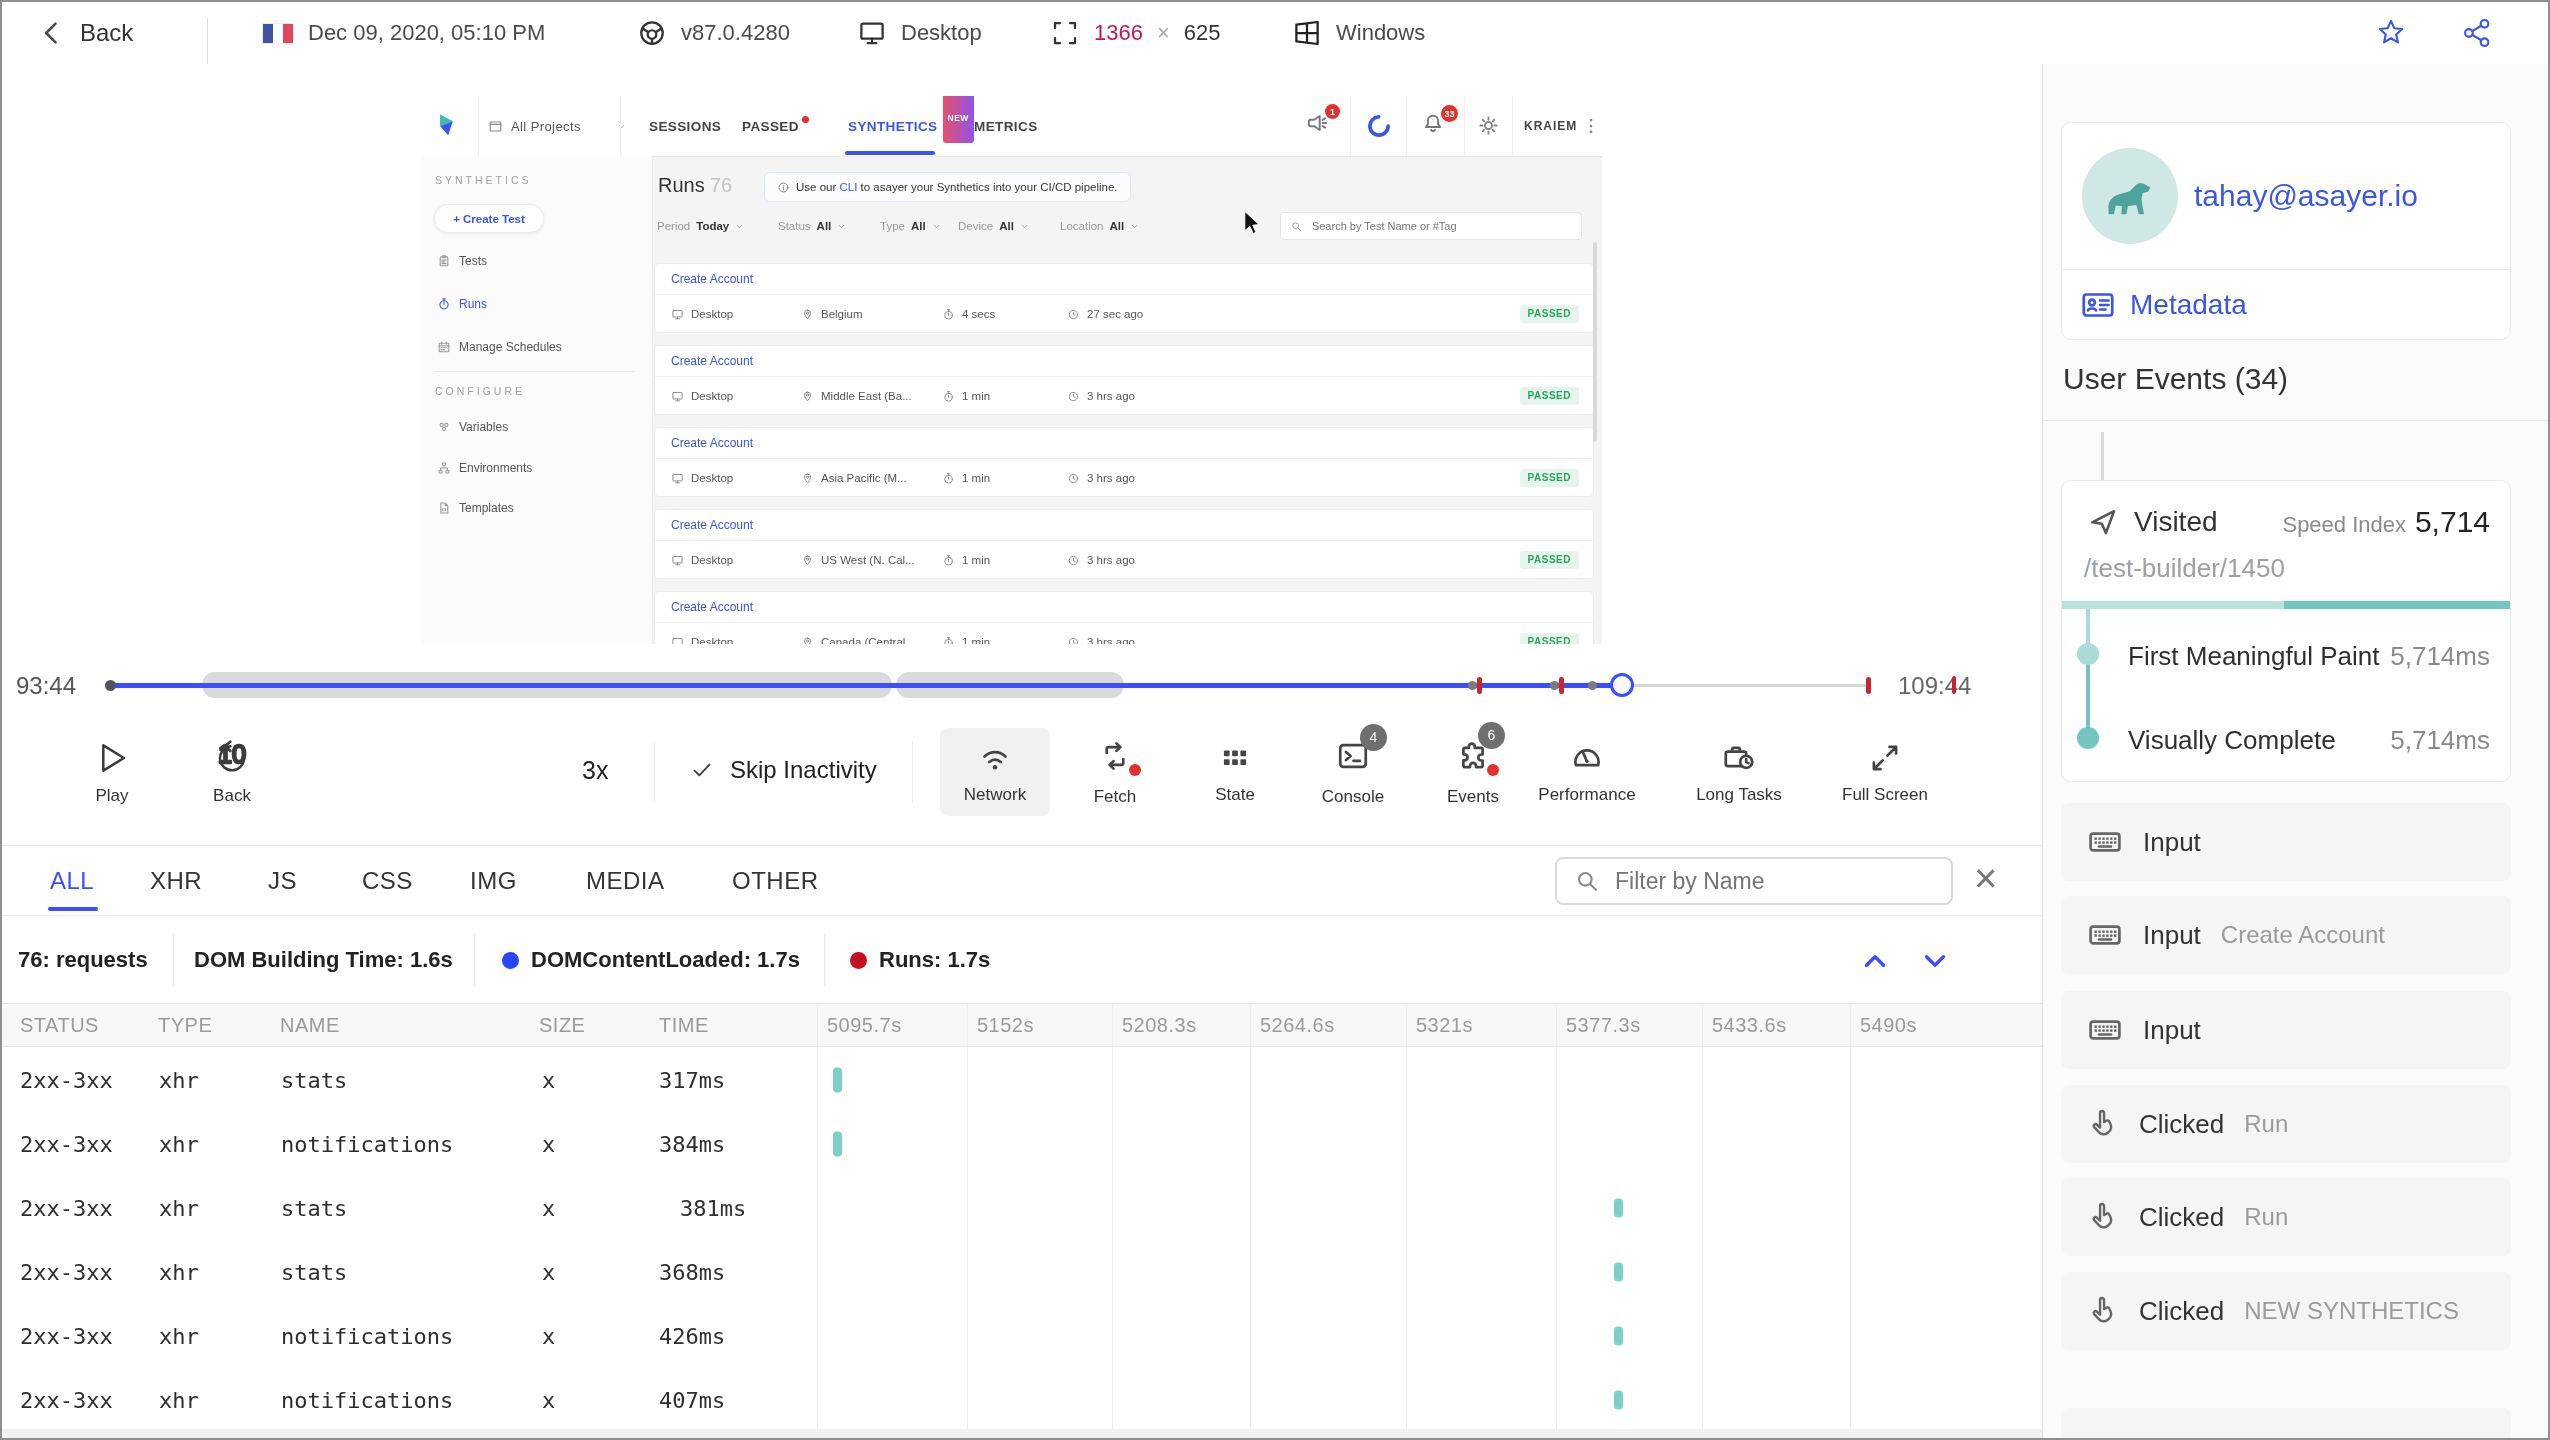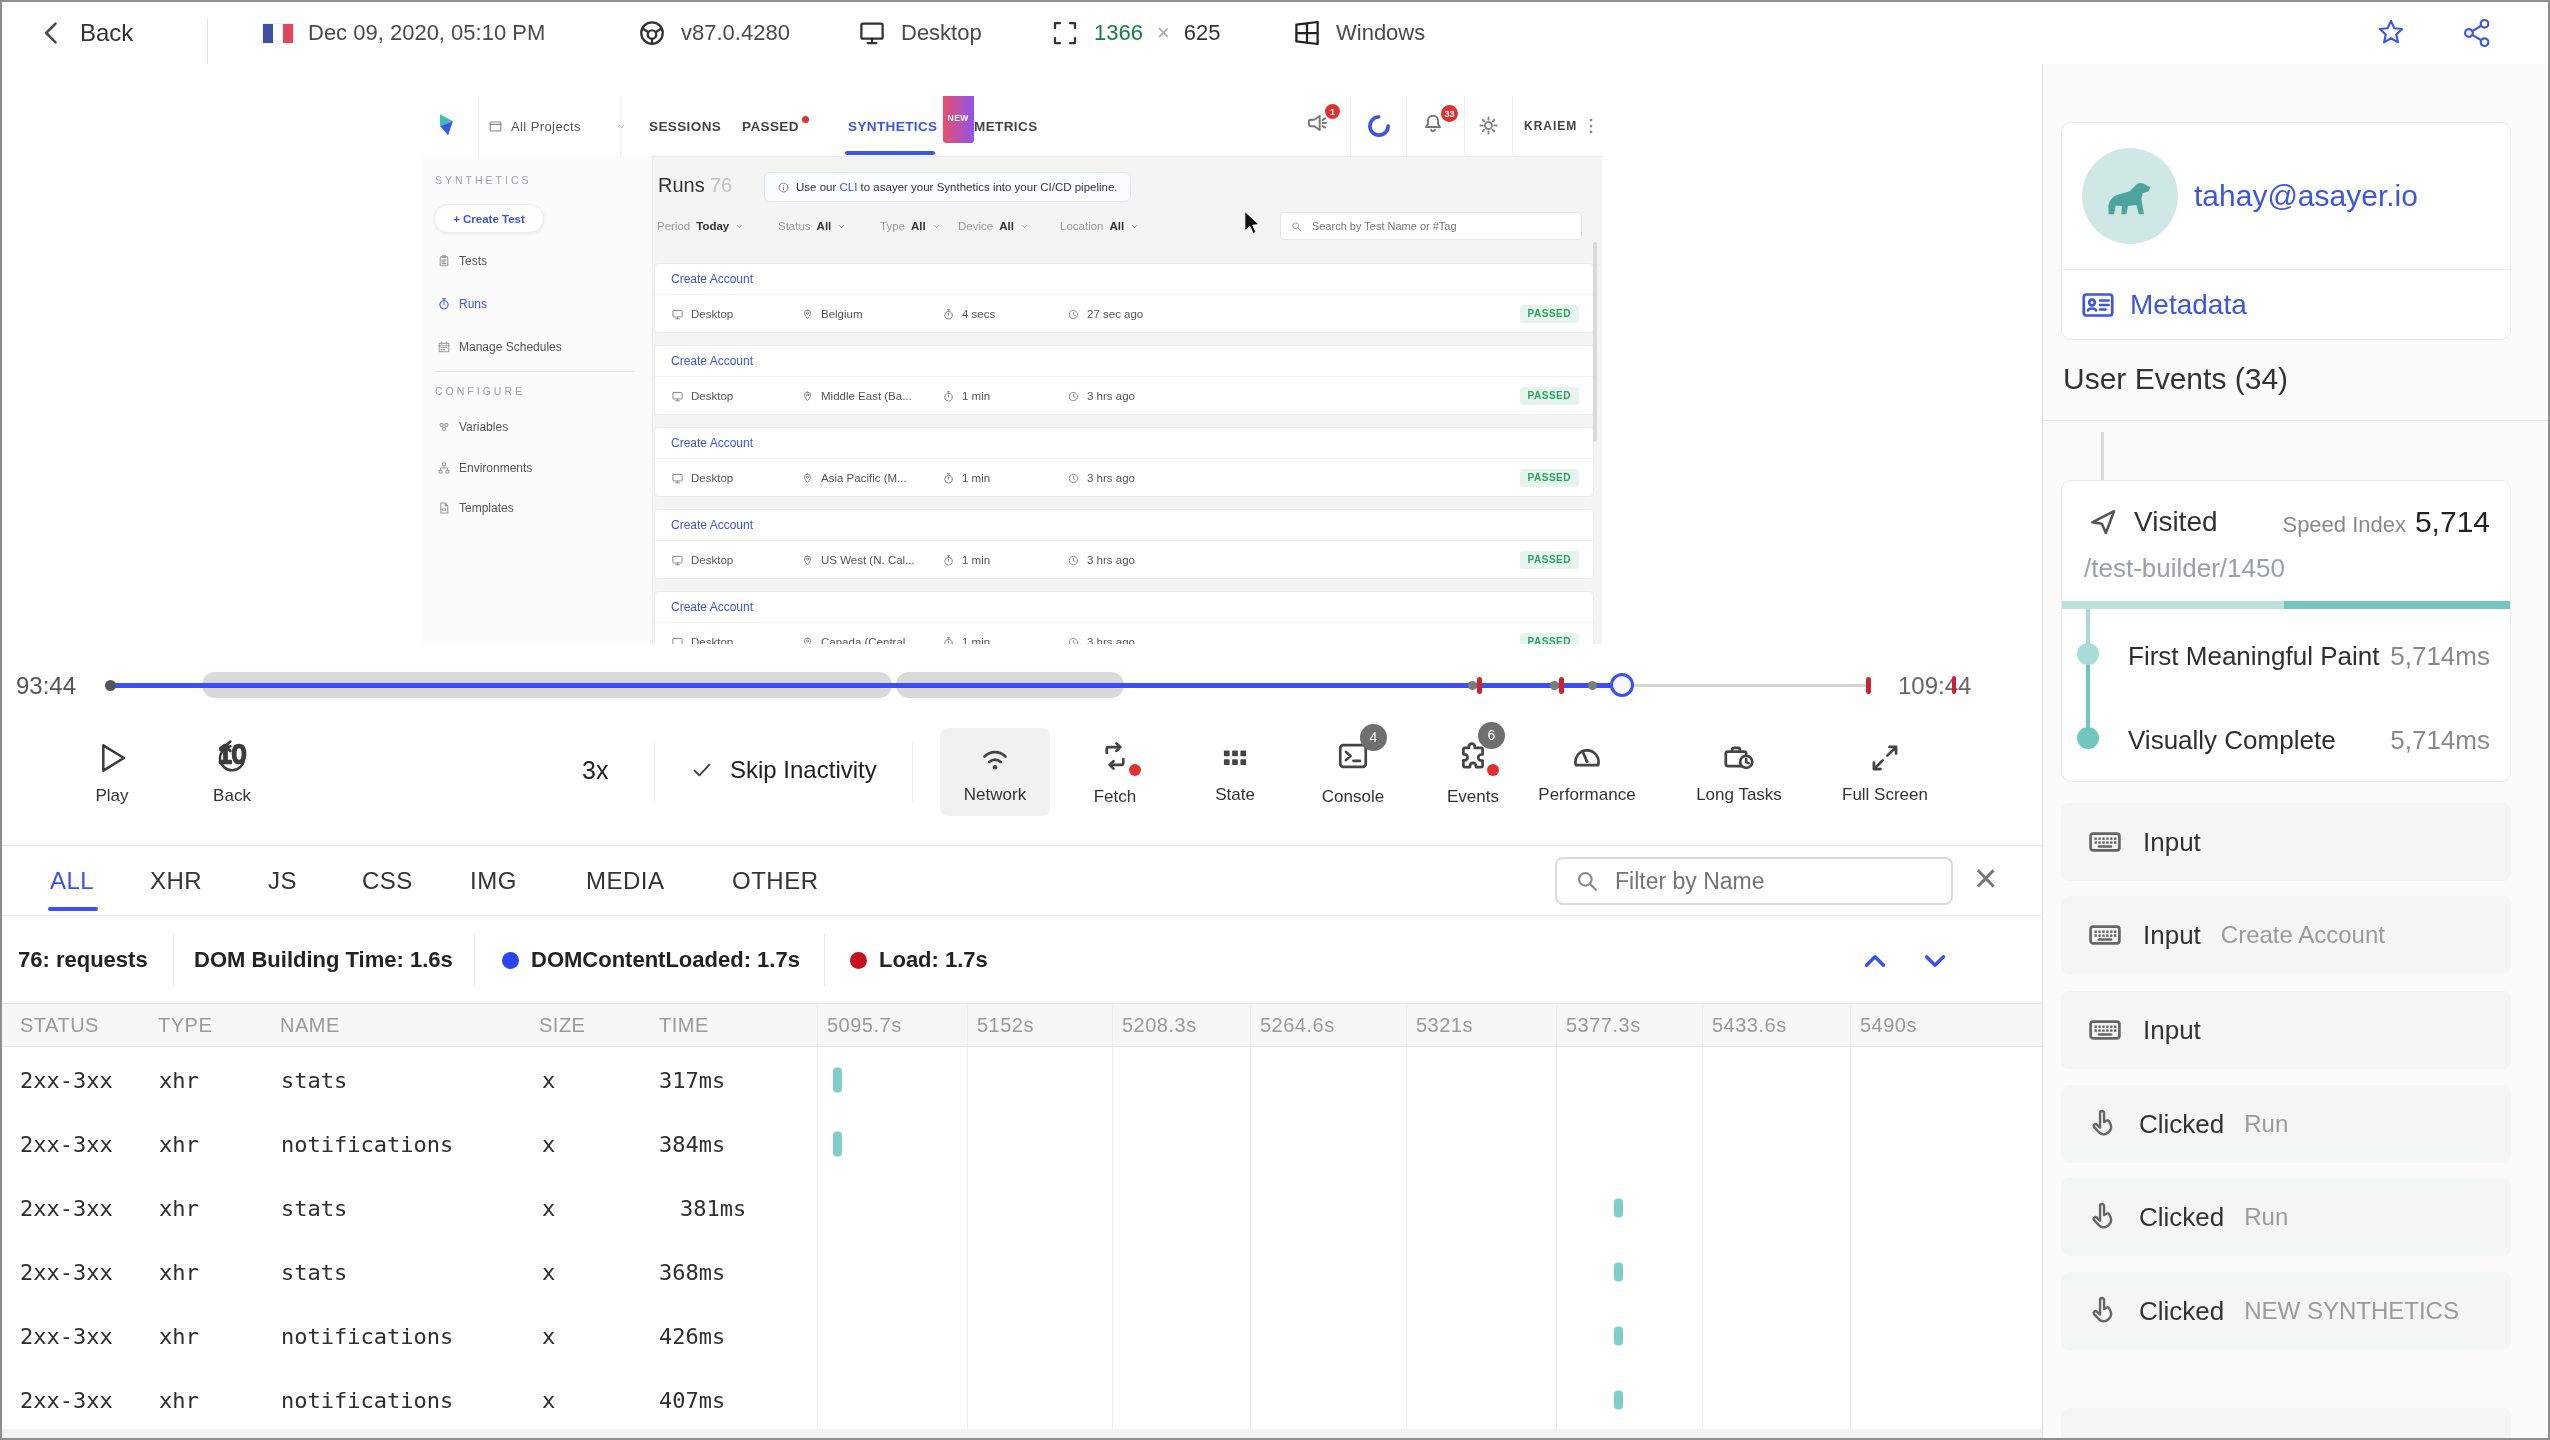--- a/index.html
+++ b/index.html
@@ -278,21 +278,21 @@
     <div class="item" style="left:855px">
       <svg class="sym" width="30" height="30" style="color:#333">
           <use href="#s-monitor"></use>
         </svg>
       <span>Desktop</span>
     </div>
     <div class="item" style="left:1048px">
       <svg class="sym" width="30" height="30" style="color:#333">
           <use href="#s-viewport"></use>
         </svg>
-      <span style="color:#15803d">1366</span>
+      <span style="color:#be185d">1366</span>
       <span style="color:#aaa">×</span>
       <span style="color:#333">625</span>
     </div>
     <div class="item" style="left:1290px">
       <svg class="sym" width="30" height="30" style="color:#222">
           <use href="#s-windows"></use>
         </svg>
       <span>Windows</span>
     </div>
     <div class="item" style="left:2372px;color:#3b55e6;cursor:pointer">
@@ -747,21 +747,21 @@
       <div class="vdiv" style="left:171px;top:18px;height:52px;background:#e9e9e9"></div>
       <span class="stat" style="left:192px">DOM Building Time: 1.6s</span>
       <div class="vdiv" style="left:472px;top:18px;height:52px;background:#e9e9e9"></div>
       <span class="stat" style="left:500px">
           <i class="dot" style="background:#2b44f5"></i>
           <span>DOMContentLoaded: 1.7s</span>
         </span>
       <div class="vdiv" style="left:822px;top:18px;height:52px;background:#e9e9e9"></div>
       <span class="stat" style="left:848px">
           <i class="dot" style="background:#c40f1e"></i>
-          <span>Load: 1.7s</span>
+          <span>Runs: 1.7s</span>
         </span>
       <span class="abs" style="left:1856px;top:28px;color:#394eff;cursor:pointer"><svg class="sym" width="34" height="34" style="stroke-width:2.4">
             <use href="#s-chevu"></use>
           </svg></span>
       <span class="abs" style="left:1916px;top:28px;color:#394eff;cursor:pointer"><svg class="sym" width="34" height="34" style="stroke-width:2.4">
             <use href="#s-chevd"></use>
           </svg></span>
     </div>
 
     <div id="nheader">

